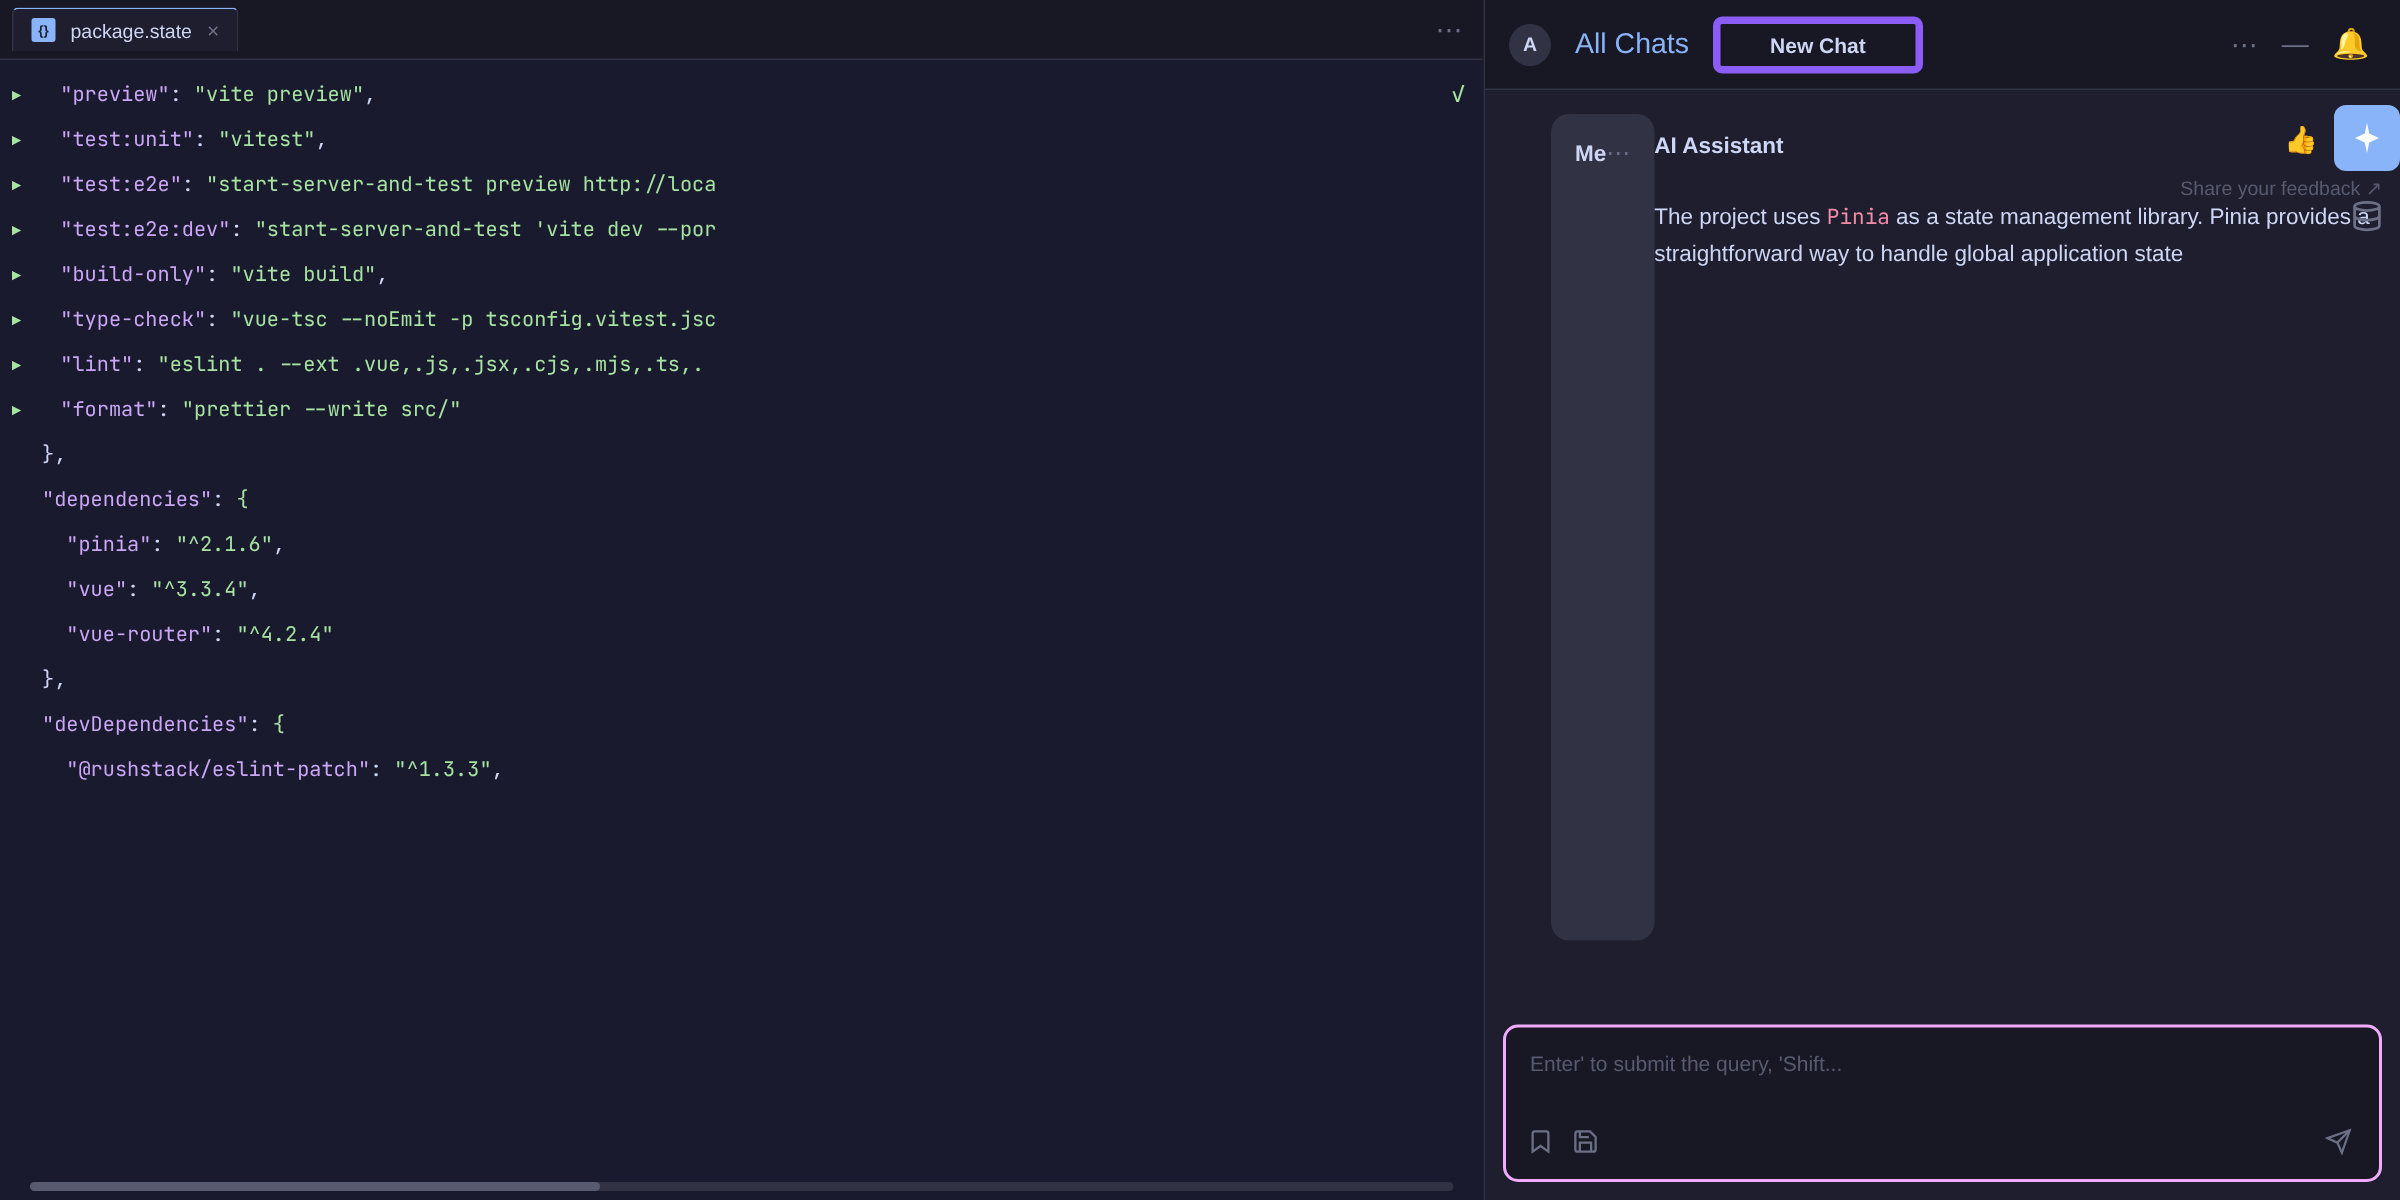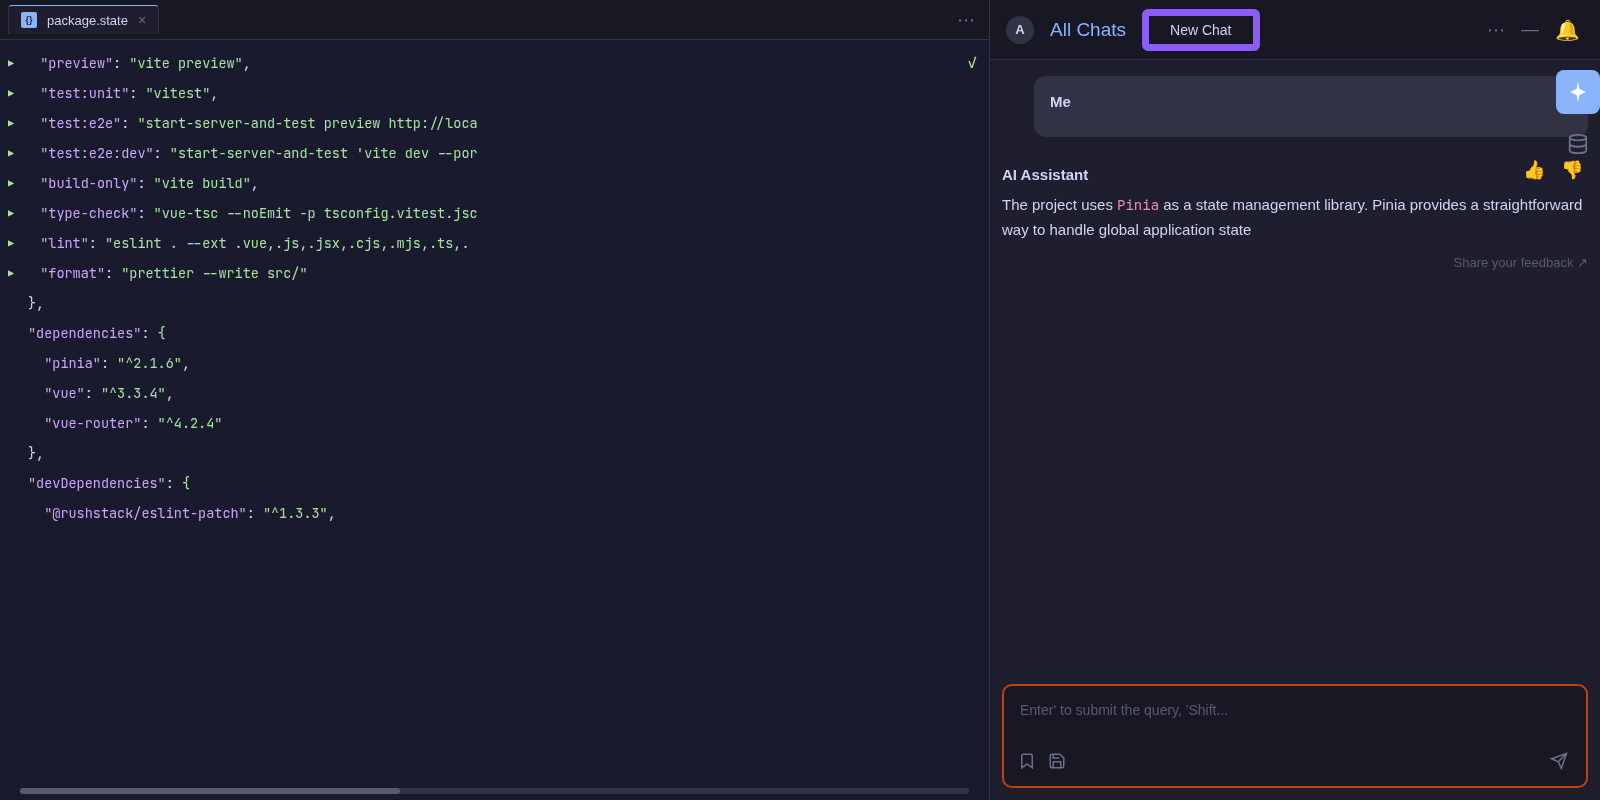--- a/index.html
+++ b/index.html
@@ -189,25 +189,25 @@
       cursor: pointer;
       padding: 4px 8px;
       border-radius: 4px;
       font-weight: 500;
     }
 
     #new-chat-btn {
       font-size: 14px;
       color: #cdd6f4;
       cursor: pointer;
-      padding: 6px 21px;
-      border: 7px solid #8b5cf6;
+      padding: 6px 33px;
+      border: 5px solid #8b5cf6;
       border-radius: 6px;
       background: transparent;
-      font-weight: 400;
+      font-weight: 700;
     }
 
     .header-spacer { flex: 1; }
 
     #chat-more-btn {
       color: #6c7086;
       font-size: 18px;
       cursor: pointer;
       padding: 0 4px;
     }
@@ -225,22 +225,21 @@
       cursor: pointer;
       padding: 0 4px;
     }
 
     
     #chat-messages {
       flex: 1;
       overflow-y: auto;
       padding: 16px 12px;
       display: flex;
-      flex-direction: column;
-      gap: 16px;
+      flex-direction: row;
     }
 
     
     #user-message-card {
       background: #313244;
       border-radius: 12px;
       padding: 16px;
       margin-left: 32px;
     }
 
@@ -321,21 +320,21 @@
       text-decoration: none;
     }
 
     
     #chat-input-area {
       padding: 8px 12px 12px;
       flex-shrink: 0;
     }
 
     #chat-input-box {
-      border: 2px solid #c2410c;
+      border: 2px solid #f0abfc;
       border-radius: 10px;
       background: #181825;
       padding: 14px 16px 40px;
       position: relative;
       min-height: 90px;
       margin-top: 32px;
     }
 
     #chat-input {
       width: 100%;
@@ -534,25 +533,25 @@
         <span id="user-msg-more">⋯</span>
       </div>
     </div>
 
     <div id="ai-message-card">
       <div id="ai-msg-header">
         <span id="ai-name">AI Assistant</span>
         <span class="feedback-btn">👍</span>
         <span class="feedback-btn">👎</span>
       </div>
+      <div id="feedback-link">
+        <a>Share your feedback ↗</a>
+      </div>
       <div id="ai-msg-text">
         The project uses <code>Pinia</code> as a state management library. Pinia provides a straightforward way to handle global application state
-      </div>
-      <div id="feedback-link">
-        <a>Share your feedback ↗</a>
       </div>
     </div>
 
   </div>
 
   <div id="chat-input-area">
     <div id="chat-input-box">
       <textarea id="chat-input" rows="2" placeholder="Enter' to submit the query, 'Shift..." style=""></textarea>
       <div id="chat-input-toolbar">
         <span class="input-tool-btn">

